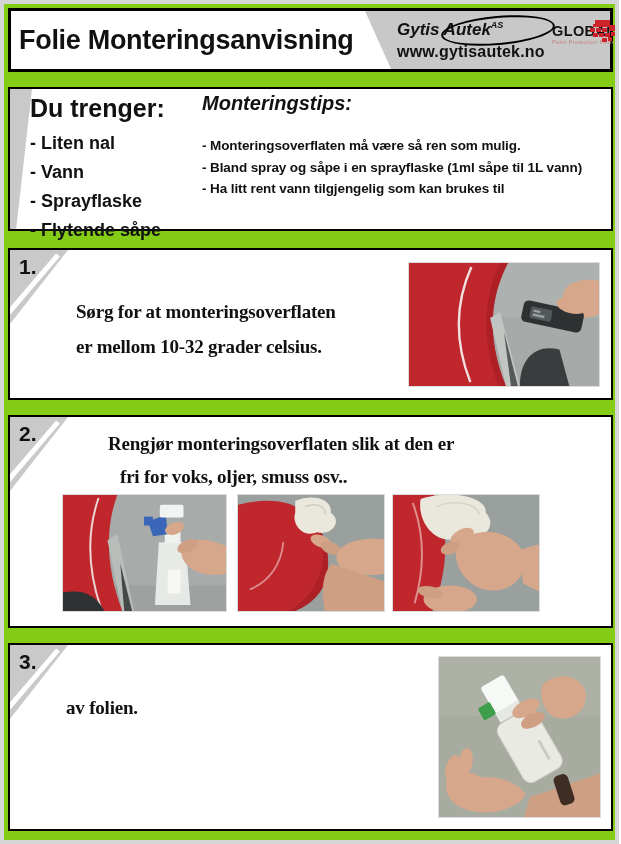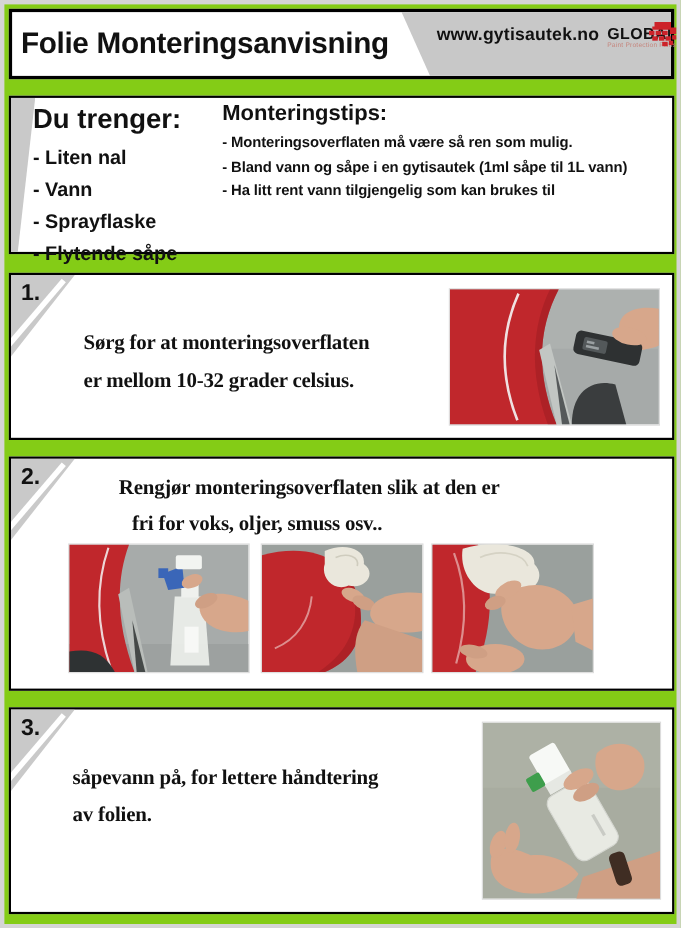--- a/index.html
+++ b/index.html
@@ -24,22 +24,22 @@
   .global-name{font-weight:bold;font-size:14.5px;letter-spacing:0.4px;margin-top:4px;}
   .global-tag{font-size:6px;color:#c5857d;letter-spacing:0.2px;margin-top:0px;white-space:nowrap;}
   
   .info{top:87px;height:144px;}
   .wedge{position:absolute;left:0;top:0;bottom:0;width:22px;background:#c9c9c9;
          clip-path:polygon(0 0,100% 0,28% 100%,0 100%);}
   .needs{position:absolute;left:20px;top:5px;}
   .needs-h{font-weight:bold;font-size:25px;}
   .needs-list{margin-top:6px;font-weight:bold;font-size:18px;line-height:29px;white-space:nowrap;}
   .tips{position:absolute;left:192px;top:3px;width:405px;}
-  .tips-h{font-weight:bold;font-size:20px;}
-  .tips-lines{margin-top:4px;font-weight:bold;font-size:13.5px;line-height:21.5px;letter-spacing:-0.1px;}
+  .tips-h{font-weight:bold;font-style:italic;font-size:20px;}
+  .tips-lines{margin-top:20px;font-weight:bold;font-size:13.5px;line-height:21.5px;letter-spacing:-0.1px;}
   .tips-lines div{white-space:nowrap;}
   .tips-lines .cont{padding-left:7px;}
   
   .step1{top:248px;height:152px;}
   .step2{top:415px;height:213px;}
   .step3{top:643px;height:188px;}
   .corner{position:absolute;left:0;top:0;width:70px;height:82px;}
   .stepnum{position:absolute;left:9px;top:5px;font-weight:bold;font-size:21px;}
   .steptext{position:absolute;font-weight:bold;font-size:19px;letter-spacing:-0.2px;line-height:35px;white-space:nowrap;font-family:Liberation Serif, serif;}
   .t1{left:66px;top:44px;}
@@ -57,20 +57,24 @@
 </head>
 <body>
 
 <div class="page">
   <div class="frame"></div>
 
   <div class="box hdr">
     <div class="hdr-gray"></div>
     <div class="title">Folie Monteringsanvisning</div>
     <div class="brand">
+      <div class="brand-line">
+        <span class="swoosh"></span>
+        <span>Gytis Autek</span><sup>AS</sup>
+      </div>
       <div class="brand-url">www.gytisautek.no</div>
     </div>
     <div class="global">
       <svg class="globe" width="32" height="26" viewBox="0 0 32 26">
         <g fill="#cc2229">
           <path d="M9 1 h15 v5 h5 v6 h-6 v-4 h-16 v-3 h2 Z"></path>
           <rect x="4" y="9" width="5" height="4"></rect>
             <rect x="10" y="9" width="5" height="4"></rect>
             <rect x="16" y="9" width="5" height="4"></rect>
           <rect x="7" y="14" width="5" height="4"></rect>
@@ -94,21 +98,21 @@
         <div>- Liten nal</div>
         <div>- Vann</div>
         <div>- Sprayflaske</div>
         <div>- Flytende såpe</div>
       </div>
     </div>
     <div class="tips">
       <div class="tips-h">Monteringstips:</div>
       <div class="tips-lines">
         <div>- Monteringsoverflaten må være så ren som mulig.</div>
-        <div>- Bland vann og såpe i en gytisautek (1ml såpe til 1L vann)</div>
+        <div>- Bland spray og såpe i en sprayflaske (1ml såpe til 1L vann)</div>
         <div>- Ha litt rent vann tilgjengelig som kan brukes til</div>
       </div>
     </div>
   </div>
 
   <div class="box step1">
     <svg class="corner" viewBox="0 0 70 82">
       <polygon points="0,0 58,0 0,74" fill="#c9c9c9"></polygon>
       <line x1="48" y1="5" x2="-5" y2="67" stroke="#fff" stroke-width="5"></line>
     </svg>
@@ -201,21 +205,20 @@
     </div>
   </div>
 
   <div class="box step3">
     <svg class="corner" viewBox="0 0 70 82">
       <polygon points="0,0 58,0 0,74" fill="#c9c9c9"></polygon>
       <line x1="48" y1="5" x2="-5" y2="67" stroke="#fff" stroke-width="5"></line>
     </svg>
     <div class="stepnum">3.</div>
     <div class="steptext t3">
-      <div>såpevann på, for lettere håndtering</div>
       <div>av folien.</div>
     </div>
     <div class="photo ph3">
       <svg viewBox="0 0 163 162" preserveAspectRatio="none">
         <rect width="163" height="162" fill="#a8aca0"></rect>
         <rect width="163" height="60" fill="#b1b5a9" opacity="0.5"></rect>
         <path d="M8 122 C4 140 14 152 34 156 C58 161 82 151 88 139 C80 128 62 120 44 122 C32 116 16 112 8 122 Z" fill="#d7a78b"></path>
         <ellipse cx="14" cy="112" rx="7" ry="13" fill="#d7a78b" transform="rotate(18 14 112)"></ellipse>
         <ellipse cx="27" cy="106" rx="7" ry="14" fill="#d7a78b" transform="rotate(8 27 106)"></ellipse>
         <path d="M92 142 L163 118 L163 162 L86 162 Z" fill="#cf9f84"></path>

